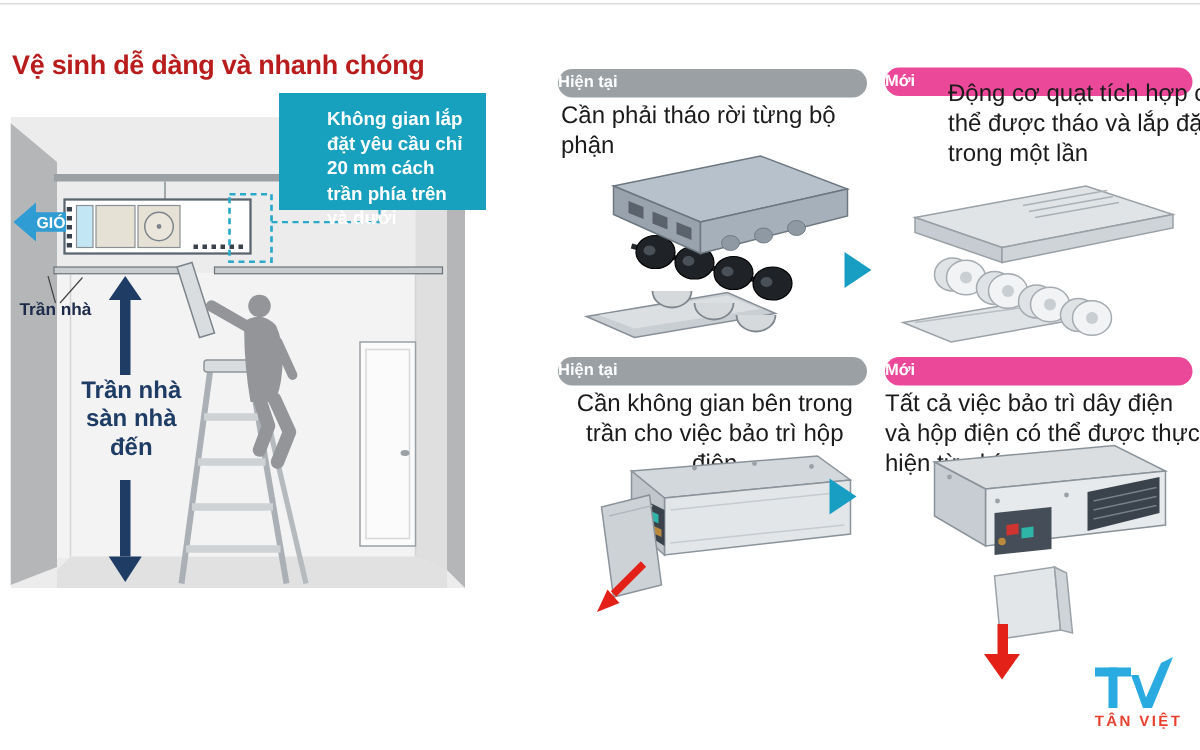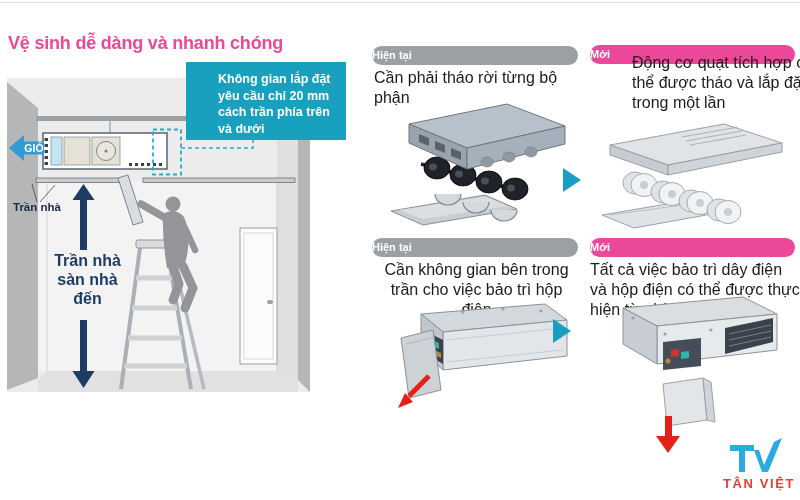--- a/index.html
+++ b/index.html
@@ -1,33 +1,33 @@
 <!DOCTYPE html>
 <html><head>
 <meta charset="utf-8">
 <style>
   html,body{margin:0;padding:0;background:#fff;}
   #canvas{position:relative;width:800px;height:500px;background:#ffffff;overflow:hidden;
           font-family:"Liberation Sans","DejaVu Sans",sans-serif;}
   .abs{position:absolute;}
   .toprule{left:0;top:2px;width:800px;height:1px;background:#dcdcdc;}
-  .title{color:#ec4899;font-weight:bold;font-size:18px;letter-spacing:-0.2px;white-space:nowrap;}
+  .title{color:#b91c1c;font-weight:bold;font-size:18px;letter-spacing:-0.2px;white-space:nowrap;}
   .callout{background:#18a0bf;color:#ffffff;font-weight:bold;font-size:12.5px;line-height:1.32;
            padding:9px 10px;box-sizing:border-box;}
   .pill{border-radius:10px;height:19px;line-height:19px;color:#fff;
         font-size:11px;font-weight:bold;}
   .pill-gray{background:#9aa0a4;}
   .pill-teal{background:#ec4899;}
   .caption{font-size:16px;line-height:1.26;color:#1b1b1b;}
   .tri-right{width:0;height:0;border-top:12px solid transparent;border-bottom:12px solid transparent;
              border-left:18px solid #189ec2;}
   .h-label{color:#1e3c64;font-weight:bold;font-size:16px;line-height:1.18;text-align:center;}
   .h-label span{display:block;}
   .ceiling-label{color:#1c2b49;font-weight:bold;font-size:11.5px;white-space:nowrap;}
-  .logo-name{color:#e8402f;font-weight:bold;font-size:13px;letter-spacing:1.6px;text-align:center;white-space:nowrap;}
+  .logo-name{color:#e8402f;font-weight:bold;font-size:10px;letter-spacing:1.6px;text-align:center;white-space:nowrap;}
   svg{display:block;}
   text.wind{font:bold 10.5px "Liberation Sans","DejaVu Sans",sans-serif;fill:#ffffff;}
 </style>
 </head>
 <body>
 
 <div id="canvas">
 
   <div class="abs toprule"></div>
 
@@ -114,21 +114,21 @@
     <g fill="#939598" stroke="#939598">
       <line x1="162" y1="142" x2="134" y2="126" stroke-width="7.5" stroke-linecap="round"></line>
       <circle cx="166" cy="126" r="7.5" stroke="none"></circle>
       <path d="M156,136 Q168,129 177,139 Q183,152 181,170 Q180,182 176,190 L160,190 Q155,160 156,136 Z" stroke="none"></path>
       <line x1="178" y1="150" x2="188" y2="172" stroke-width="6.5" stroke-linecap="round"></line>
       <polyline points="166,188 172,206 166,222" fill="none" stroke-width="9" stroke-linecap="round" stroke-linejoin="round"></polyline>
       <polyline points="176,188 186,210 178,230" fill="none" stroke-width="9" stroke-linecap="round" stroke-linejoin="round"></polyline>
     </g>
   </svg>
 
-  <div class="abs callout" style="left:186px;top:62px;width:160px;height:78px;padding-left:32px;">Không gian lắp đặt yêu cầu chỉ 20 mm cách trần phía trên và dưới</div>
+  <div class="abs callout" style="left:186px;top:62px;width:138px;height:78px;padding-left:32px;">Không gian lắp đặt yêu cầu chỉ 20 mm cách trần phía trên và dưới</div>
 
   <div class="abs ceiling-label" style="left:13px;top:201px;">Trần nhà</div>
   <div class="abs h-label" style="left:35px;top:252px;width:105px;">
     <span>Trần nhà</span>
     <span>sàn nhà</span>
     <span>đến</span>
   </div>
 
   <div class="abs pill pill-gray" style="left:372px;top:46px;width:206px;">Hiện tại</div>
   <div class="abs caption" style="left:374px;top:68px;width:202px;">Cần phải tháo rời từng bộ phận</div>

